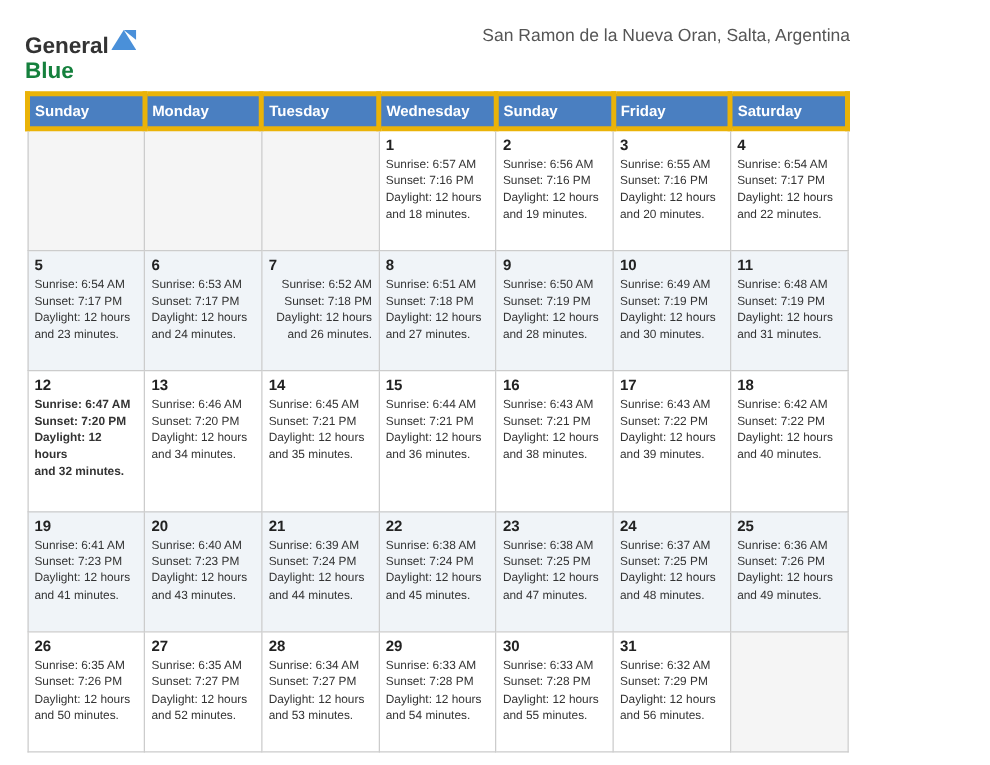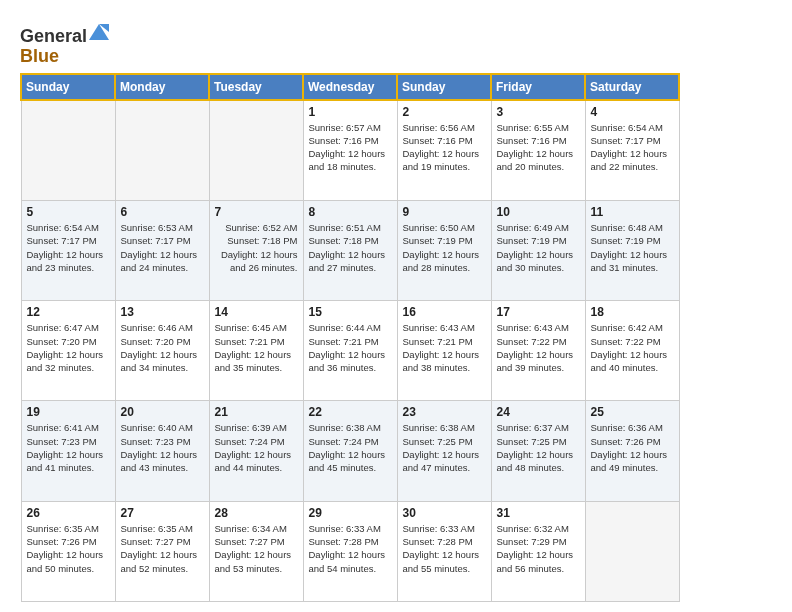--- a/index.html
+++ b/index.html
@@ -27,21 +27,21 @@
       display: flex;
       align-items: center;
       margin-top: 4px;
     }
     .logo-text {
       font-size: 18px;
       font-weight: bold;
       line-height: 1.1;
     }
     .logo-general { color: #333; }
-    .logo-blue { color: #a16207; }
+    .logo-blue { color: #15803d; }
     .logo-icon {
       width: 22px;
       height: 22px;
       margin-left: 2px;
       margin-top: -8px;
     }
     .title-block {
       text-align: right;
     }
     .month-title {
@@ -62,21 +62,21 @@
       width: 100%;
       table-layout: fixed;
     }
     .calendar th {
       background: #4a7fc1;
       color: #fff;
       font-size: 12px;
       font-weight: bold;
       padding: 5px 4px;
       text-align: left;
-      border: 2px solid #eab308;
+      border: 4px solid #eab308;
     }
     .calendar td {
       border: 1px solid #ccc;
       vertical-align: top;
       padding: 4px 5px;
       font-size: 10px;
       color: #333;
       height: 78px;
       background: #fff;
     }
@@ -109,20 +109,21 @@
           <span class="logo-general">General</span><span class="logo-icon"><svg width="20" height="20" viewBox="0 0 20 20">
                 <polygon points="0,18 10,2 20,18" fill="#4a90d9"></polygon>
                 <polygon points="10,2 20,2 20,10" fill="#4a90d9"></polygon>
               </svg></span>
         </span>
         <br>
         <span class="logo-text logo-blue">Blue</span>
       </div>
     </div>
     <div class="title-block">
+      <div class="location">San Ramon de la Nueva Oran, Salta, Argentina</div>
     </div>
   </div>
 
   <table class="calendar">
     <thead>
       <tr>
         <th>Sunday</th>
         <th>Monday</th>
         <th>Tuesday</th>
         <th>Wednesday</th>
@@ -212,21 +213,21 @@
             <div class="day-num">11</div>
             <div class="day-info" style="white-space: pre-line;">Sunrise: 6:48 AM
 Sunset: 7:19 PM
 Daylight: 12 hours
 and 31 minutes.</div>
           </td>
         </tr>
         <tr>
           <td>
             <div class="day-num">12</div>
-            <div class="day-info" style="white-space: pre-line;">Sunrise: 6:47 AM
+            <div class="day-info" style="white-space: pre-line; font-weight: bold;">Sunrise: 6:47 AM
 Sunset: 7:20 PM
 Daylight: 12 hours
 and 32 minutes.</div>
           </td>
           <td>
             <div class="day-num">13</div>
             <div class="day-info" style="white-space: pre-line;">Sunrise: 6:46 AM
 Sunset: 7:20 PM
 Daylight: 12 hours
 and 34 minutes.</div>

